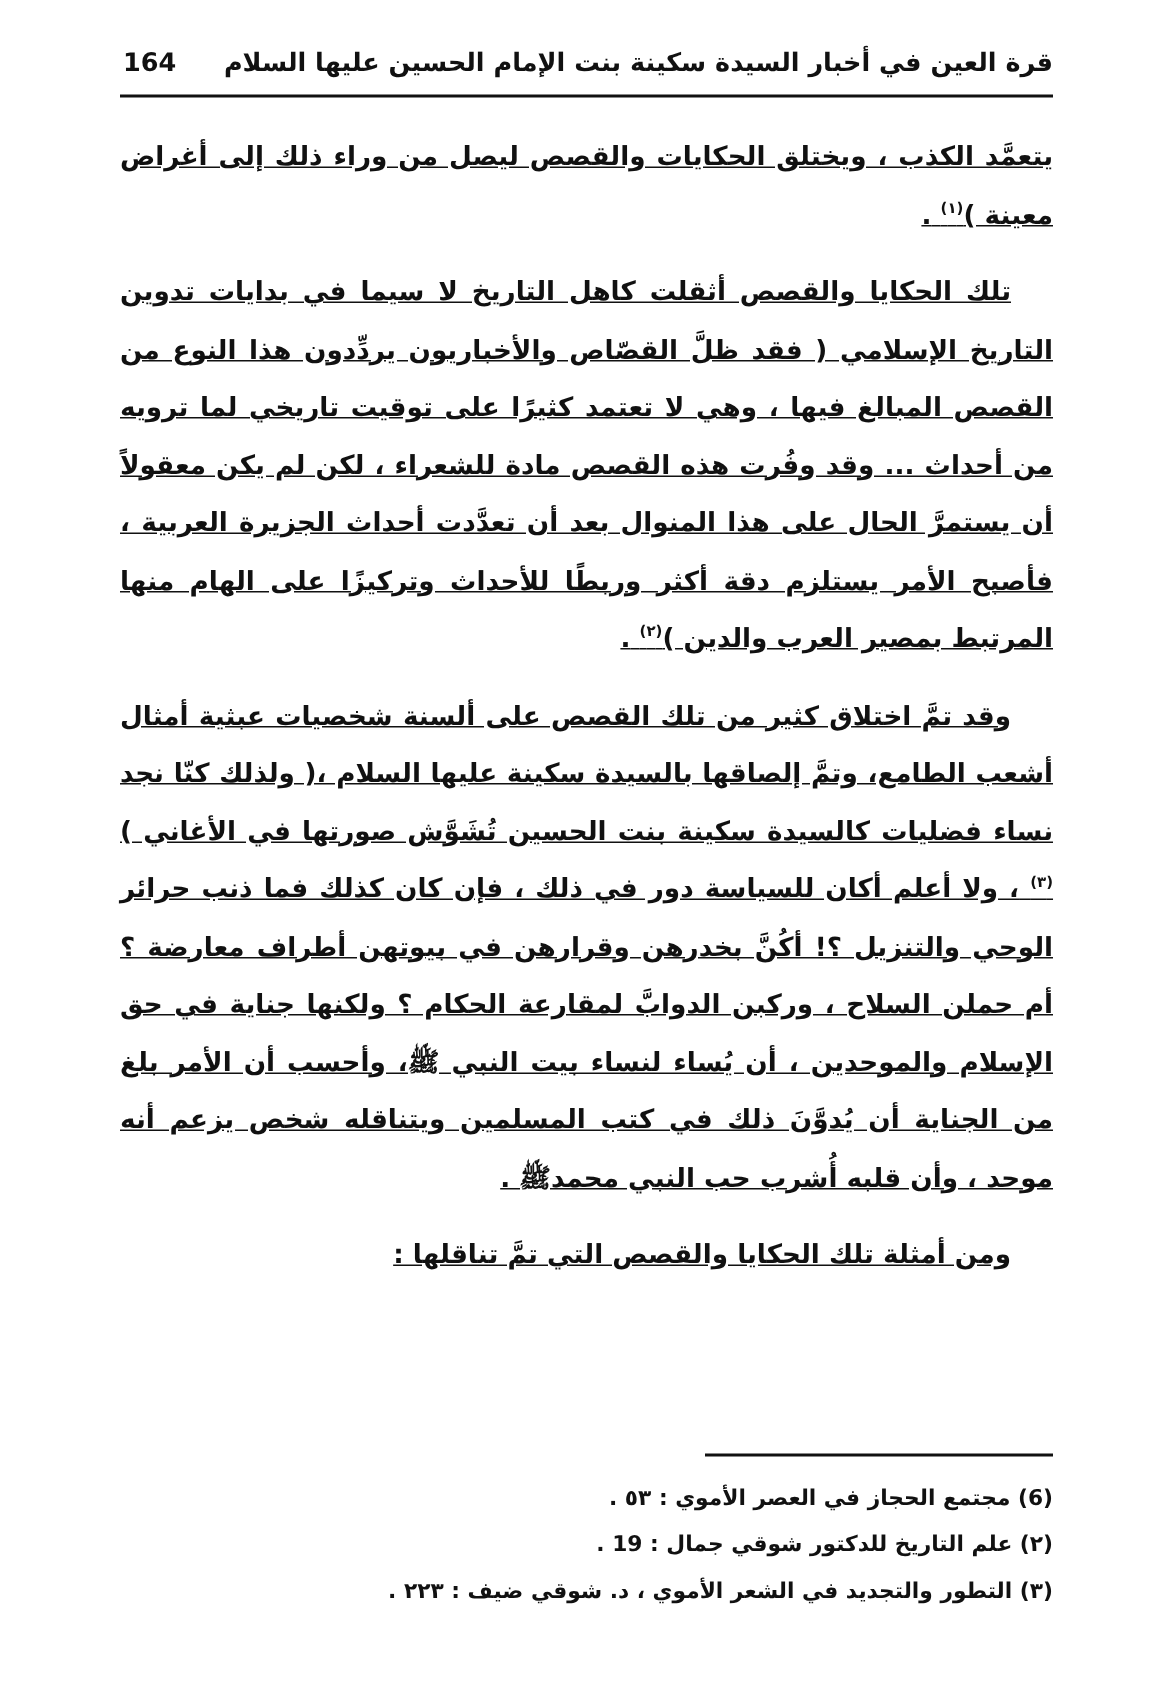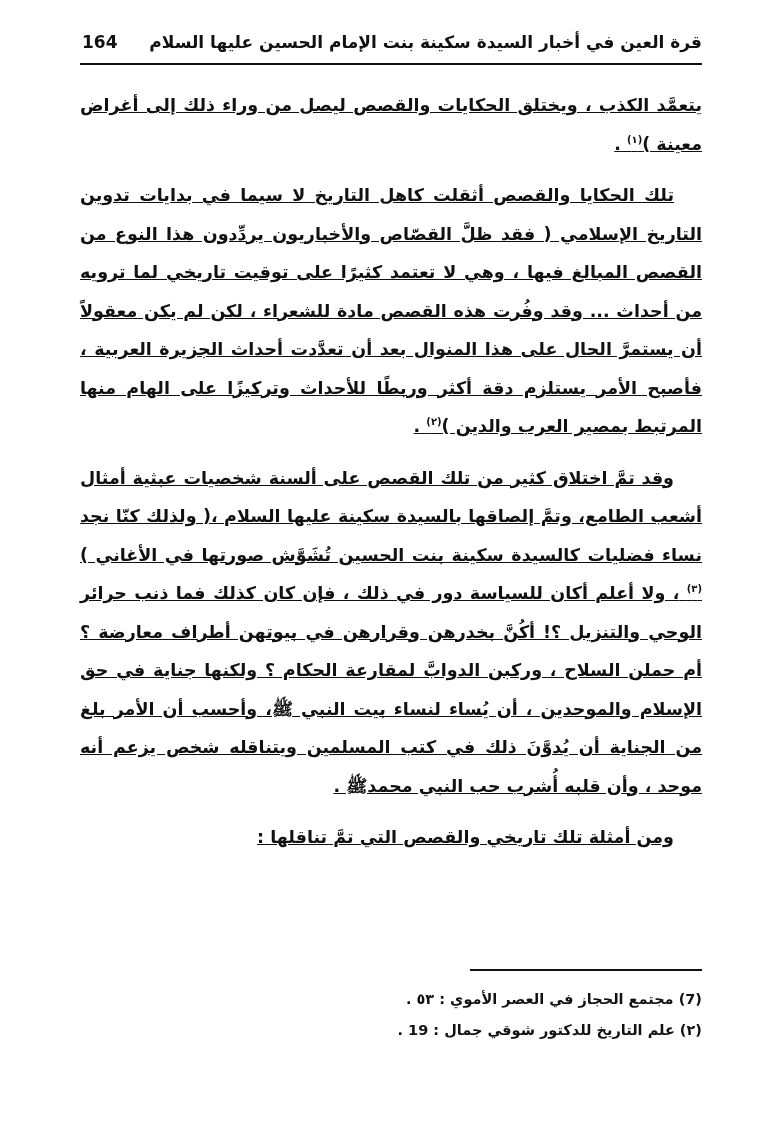--- a/index.html
+++ b/index.html
@@ -47,20 +47,21 @@
 <div class="header">
   <span class="running-title">قرة العين في أخبار السيدة سكينة بنت الإمام الحسين عليها السلام</span>
   <span class="page-number">164</span>
 </div>
 <div class="header-rule"></div>
 
 <div class="body-text">
   <p class="cont"><span>يتعمَّد الكذب ، ويختلق الحكايات والقصص ليصل من وراء ذلك إلى أغراض معينة )</span><sup class="fn">(١)</sup> <span>.</span></p>
   <p class="indent"><span>تلك الحكايا والقصص أثقلت كاهل التاريخ لا سيما في بدايات تدوين التاريخ الإسلامي ( فقد ظلَّ القصّاص والأخباريون يردِّدون هذا النوع من القصص المبالغ فيها ، وهي لا تعتمد كثيرًا على توقيت تاريخي لما ترويه من أحداث ... وقد وفُرت هذه القصص مادة للشعراء ، لكن لم يكن معقولاً أن يستمرَّ الحال على هذا المنوال بعد أن تعدَّدت أحداث الجزيرة العربية ، فأصبح الأمر يستلزم دقة أكثر وربطًا للأحداث وتركيزًا على الهام منها المرتبط بمصير العرب والدين )</span><sup class="fn">(٢)</sup> <span>.</span></p>
   <p class="indent"><span>وقد تمَّ اختلاق كثير من تلك القصص على ألسنة شخصيات عبثية أمثال أشعب الطامع، وتمَّ إلصاقها بالسيدة سكينة عليها السلام ،( ولذلك كنّا نجد نساء فضليات كالسيدة سكينة بنت الحسين تُشَوَّش صورتها في الأغاني )</span><sup class="fn">(٣)</sup> <span>، ولا أعلم أكان للسياسة دور في ذلك ، فإن كان كذلك فما ذنب حرائر الوحي والتنزيل ؟! أكُنَّ بخدرهن وقرارهن في بيوتهن أطراف معارضة ؟ أم حملن السلاح ، وركبن الدوابَّ لمقارعة الحكام ؟ ولكنها جناية في حق الإسلام والموحدين ، أن يُساء لنساء بيت النبي ﷺ، وأحسب أن الأمر بلغ من الجناية أن يُدوَّنَ ذلك في كتب المسلمين ويتناقله شخص يزعم أنه موحد ، وأن قلبه أُشرب حب النبي محمدﷺ .</span></p>
-  <p class="indent">ومن أمثلة تلك تاريخي والقصص التي تمَّ تناقلها :</p>
+  <p class="indent">ومن أمثلة تلك الحكايا والقصص التي تمَّ تناقلها :</p>
 </div>
 
 <div class="footnote-rule"></div>
 <div class="footnotes">
-  <div class="fn-item">(7) مجتمع الحجاز في العصر الأموي : ٥٣ .</div>
+  <div class="fn-item">(6) مجتمع الحجاز في العصر الأموي : ٥٣ .</div>
   <div class="fn-item">(٢) علم التاريخ للدكتور شوقي جمال : 19 .</div>
+  <div class="fn-item">(٣) التطور والتجديد في الشعر الأموي ، د. شوقي ضيف : ٢٢٣ .</div>
 </div>
 
 </body></html>

